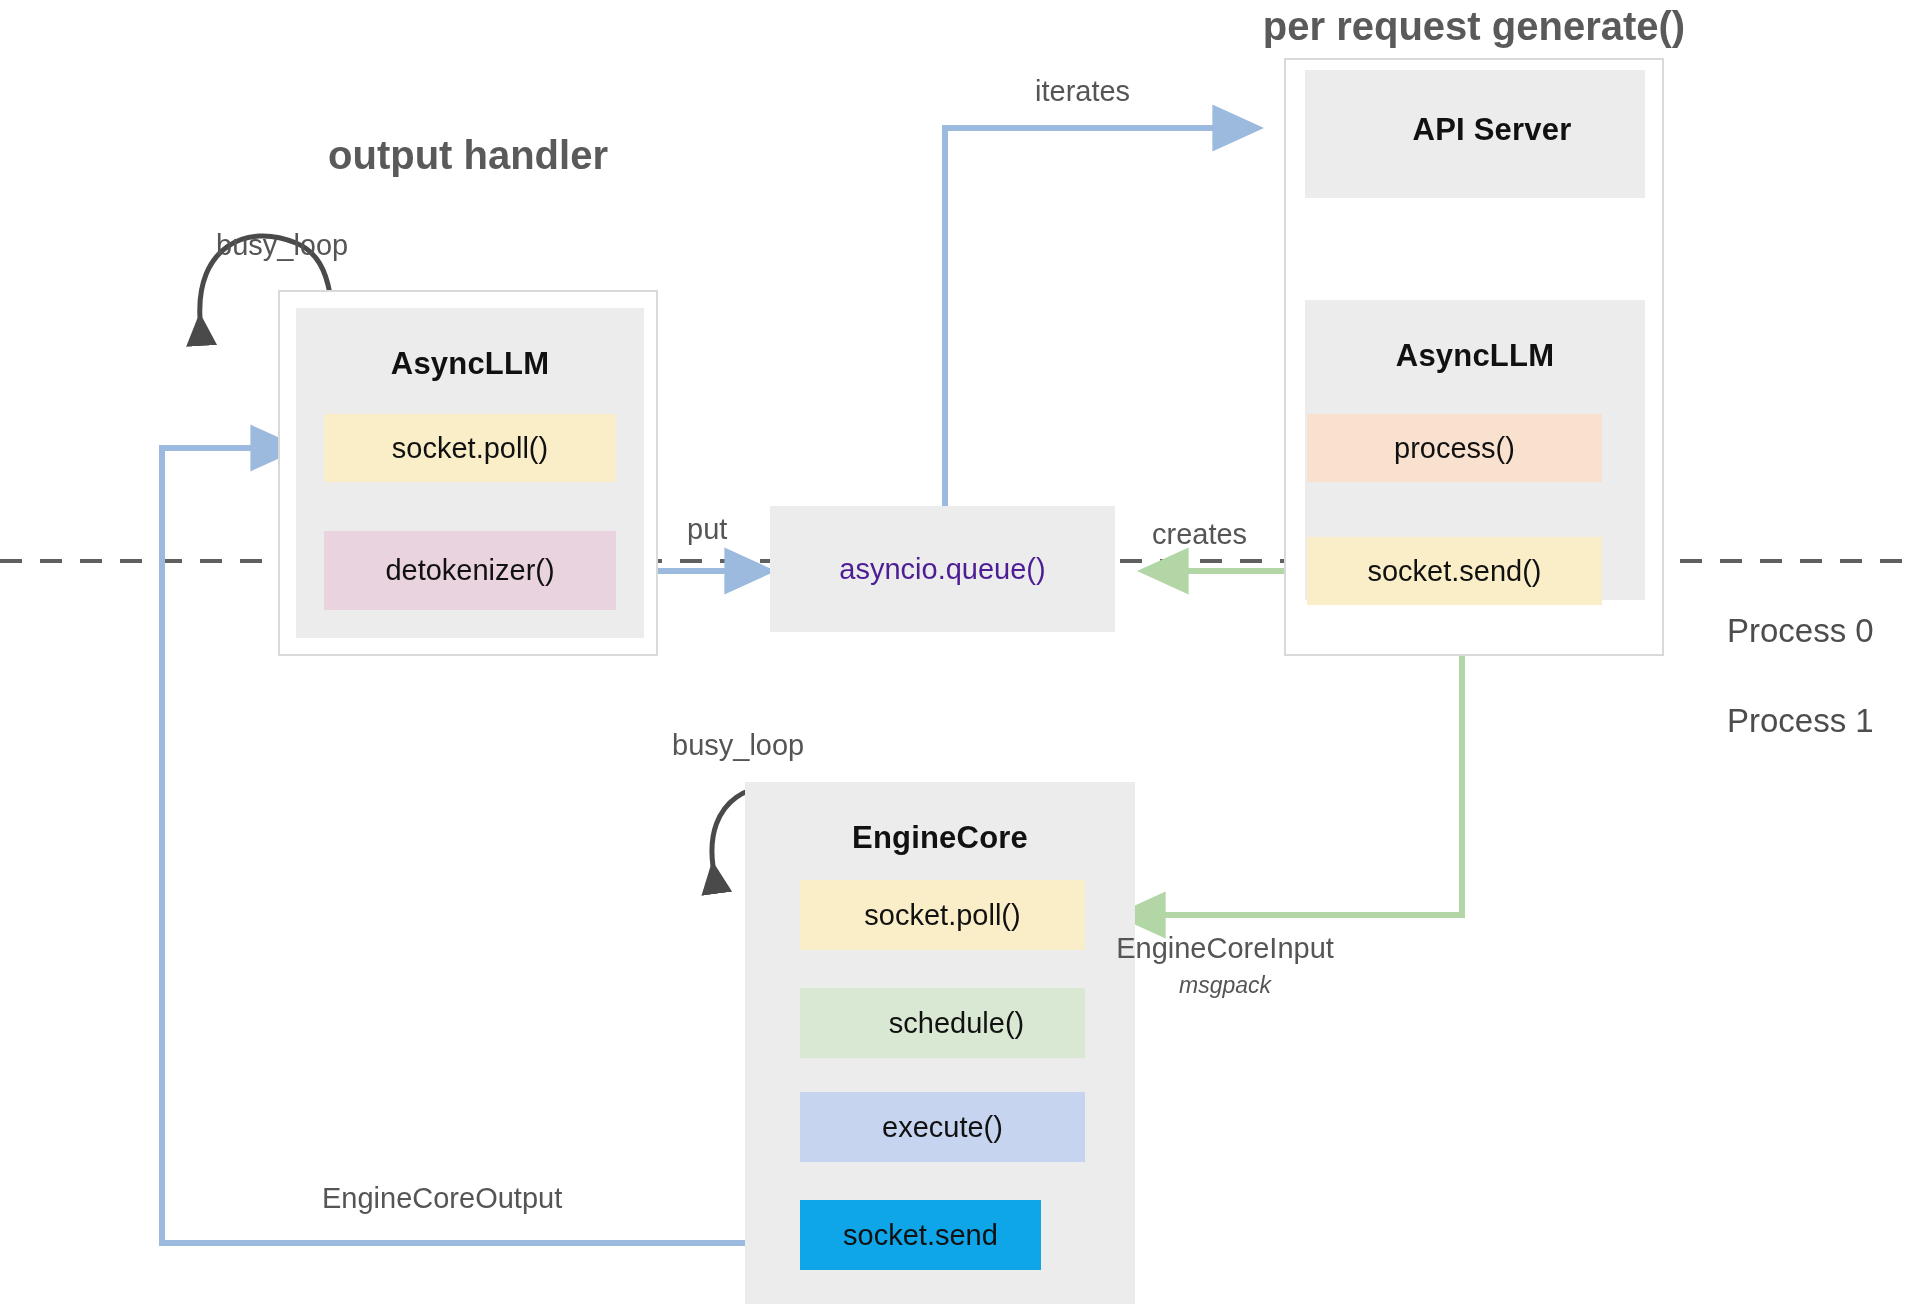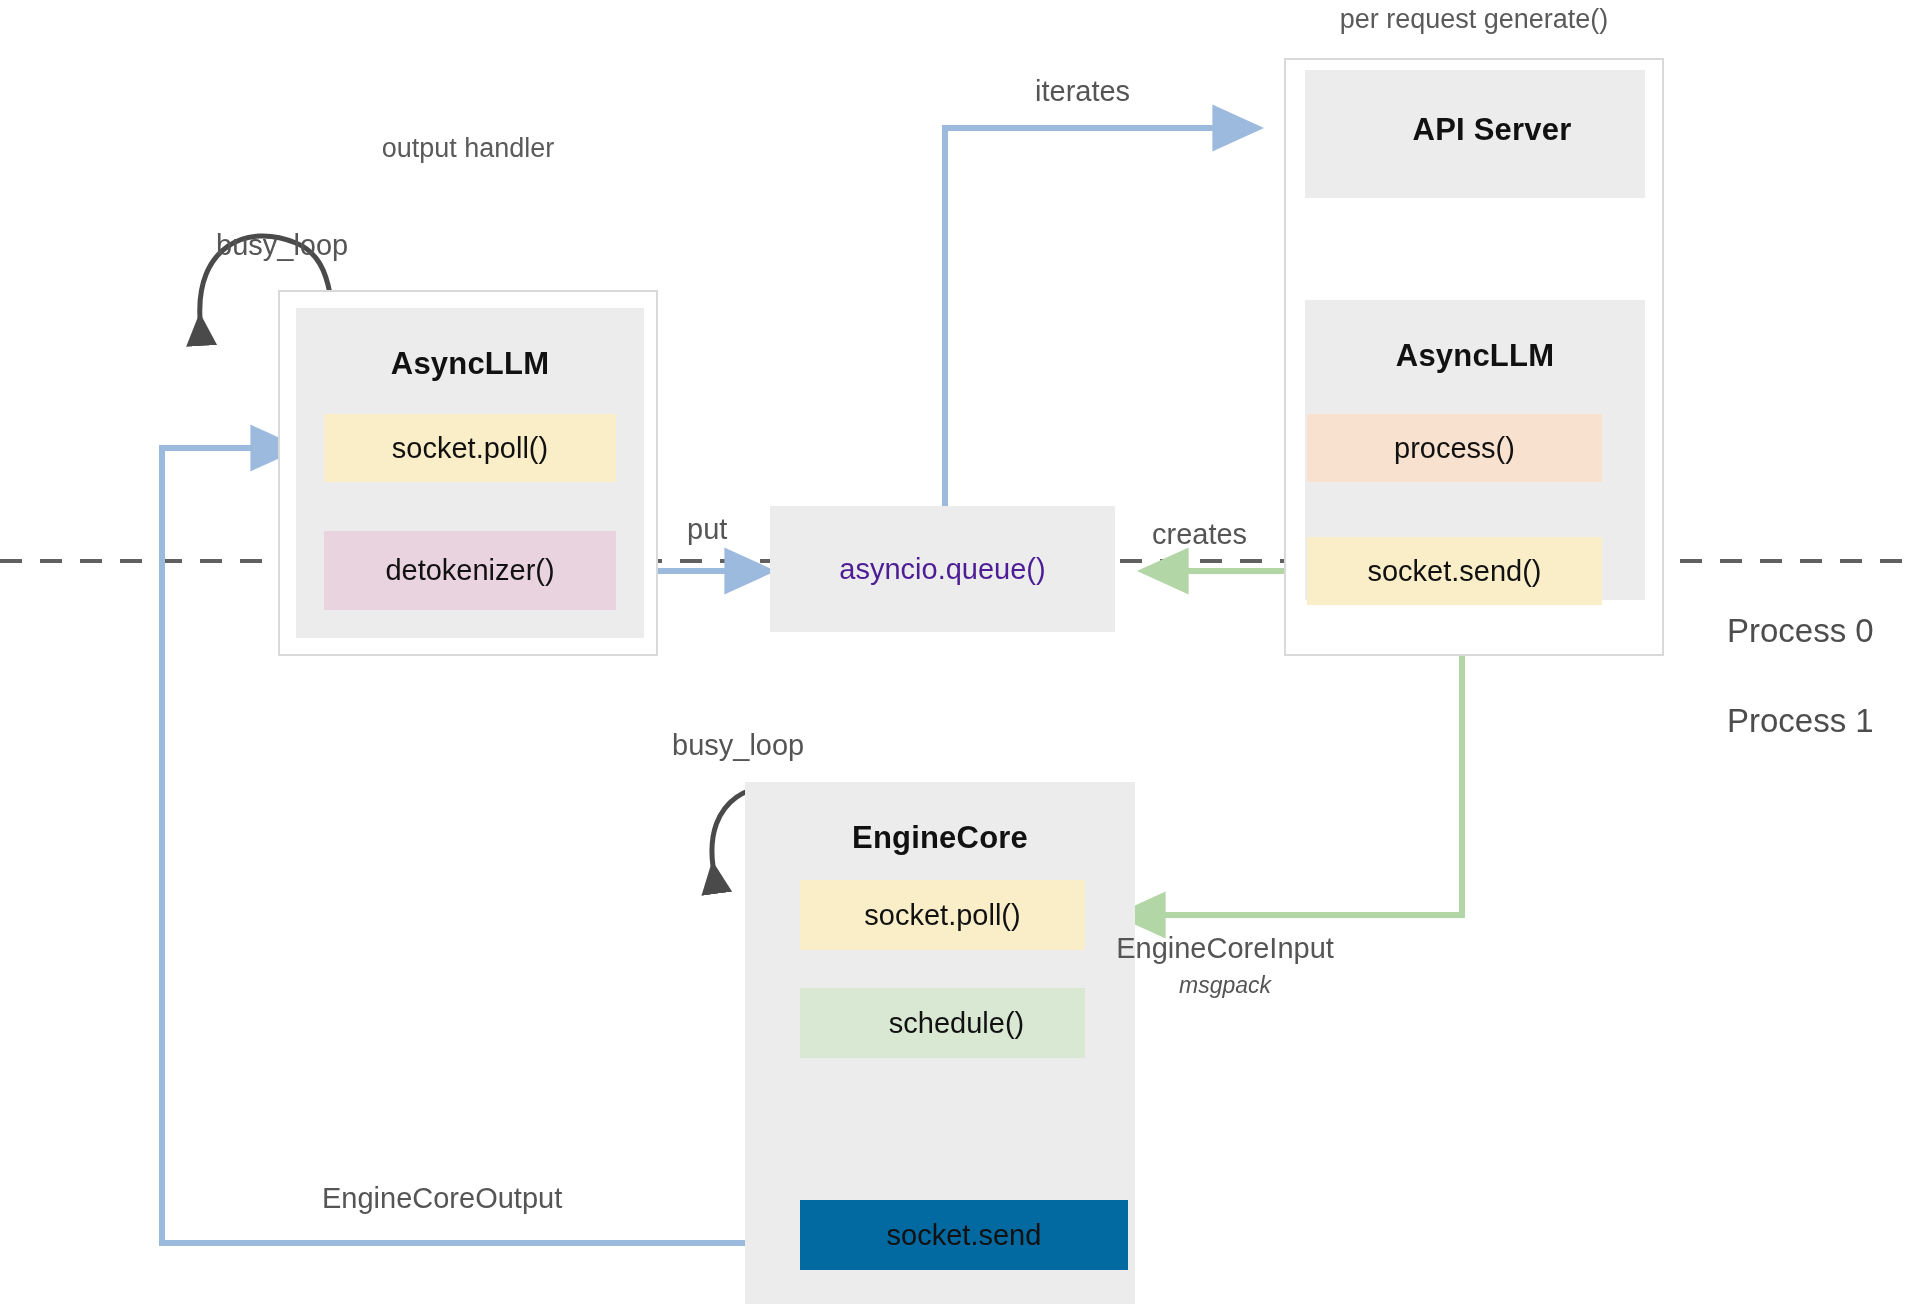--- a/index.html
+++ b/index.html
@@ -75,22 +75,22 @@
   }
 
   
   .label {
     position: absolute;
     font-size: 29px;
     color: #555555;
     white-space: nowrap;
   }
   .label.bold {
-    font-weight: normal;
-    font-size: 27px;
+    font-weight: bold;
+    font-size: 40px;
     color: #5a5a5a;
   }
   .label.big {
     font-size: 33px;
     color: #4d4d4d;
   }
   .label.sub {
     font-size: 23px;
     font-style: italic;
     color: #555555;
@@ -172,21 +172,24 @@
 
   <div class="block" style="left:745px; top:782px; width:390px; height:522px;">
     <div class="block-title" style="top:38px;">EngineCore</div>
   </div>
   <div class="method" style="left:800px; top:880px; width:285px; height:70px; background:#faeec8;">
     <span>socket.poll()</span>
   </div>
   <div class="method" style="left:800px; top:988px; width:285px; height:70px; background:#d9e8d2;padding-left:28px;">
     <span>schedule()</span>
   </div>
-  <div class="method" style="left:800px; top:1200px; width:328px; height:70px; background:#0369a1;">
+  <div class="method" style="left:800px; top:1092px; width:285px; height:70px; background:#c6d4f0;">
+    <span>execute()</span>
+  </div>
+  <div class="method" style="left:800px; top:1200px; width:241px; height:70px; background:#0ea5e9;">
     <span>socket.send</span>
   </div>
 
   <div class="label" style="left:216px; top:229px;">busy_loop</div>
 
   <div class="label" style="left:672px; top:729px;">busy_loop</div>
 
   <div class="label" style="left:687px; top:513px;">put</div>
 
   <div class="label" style="left:1035px; top:75px;">iterates</div>

